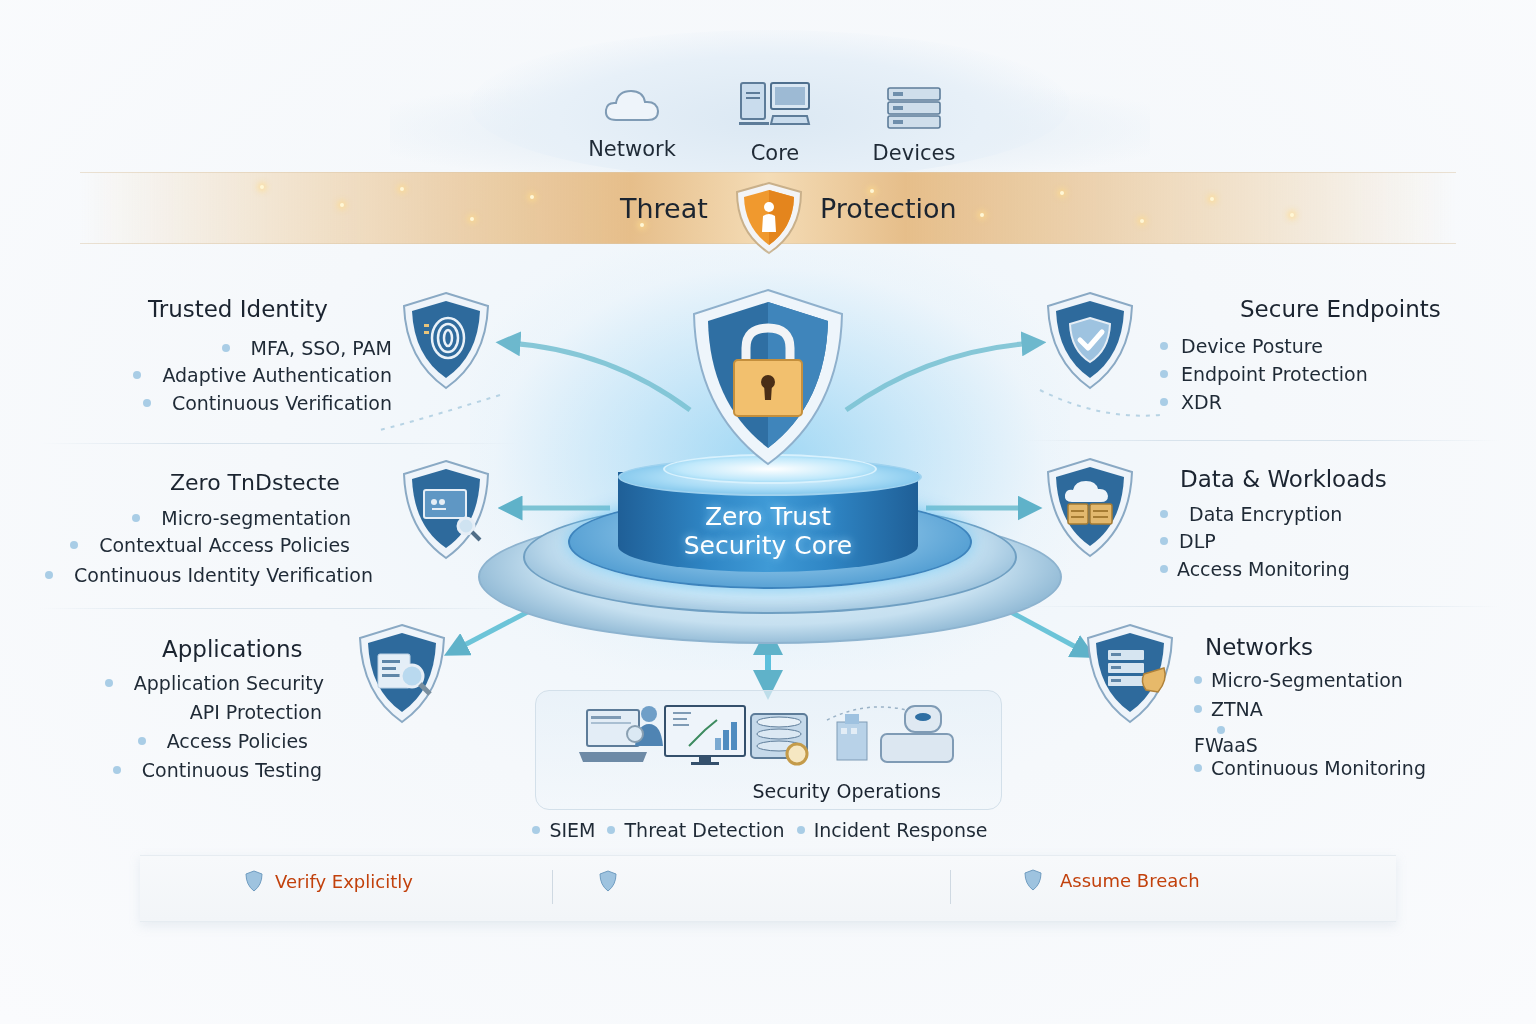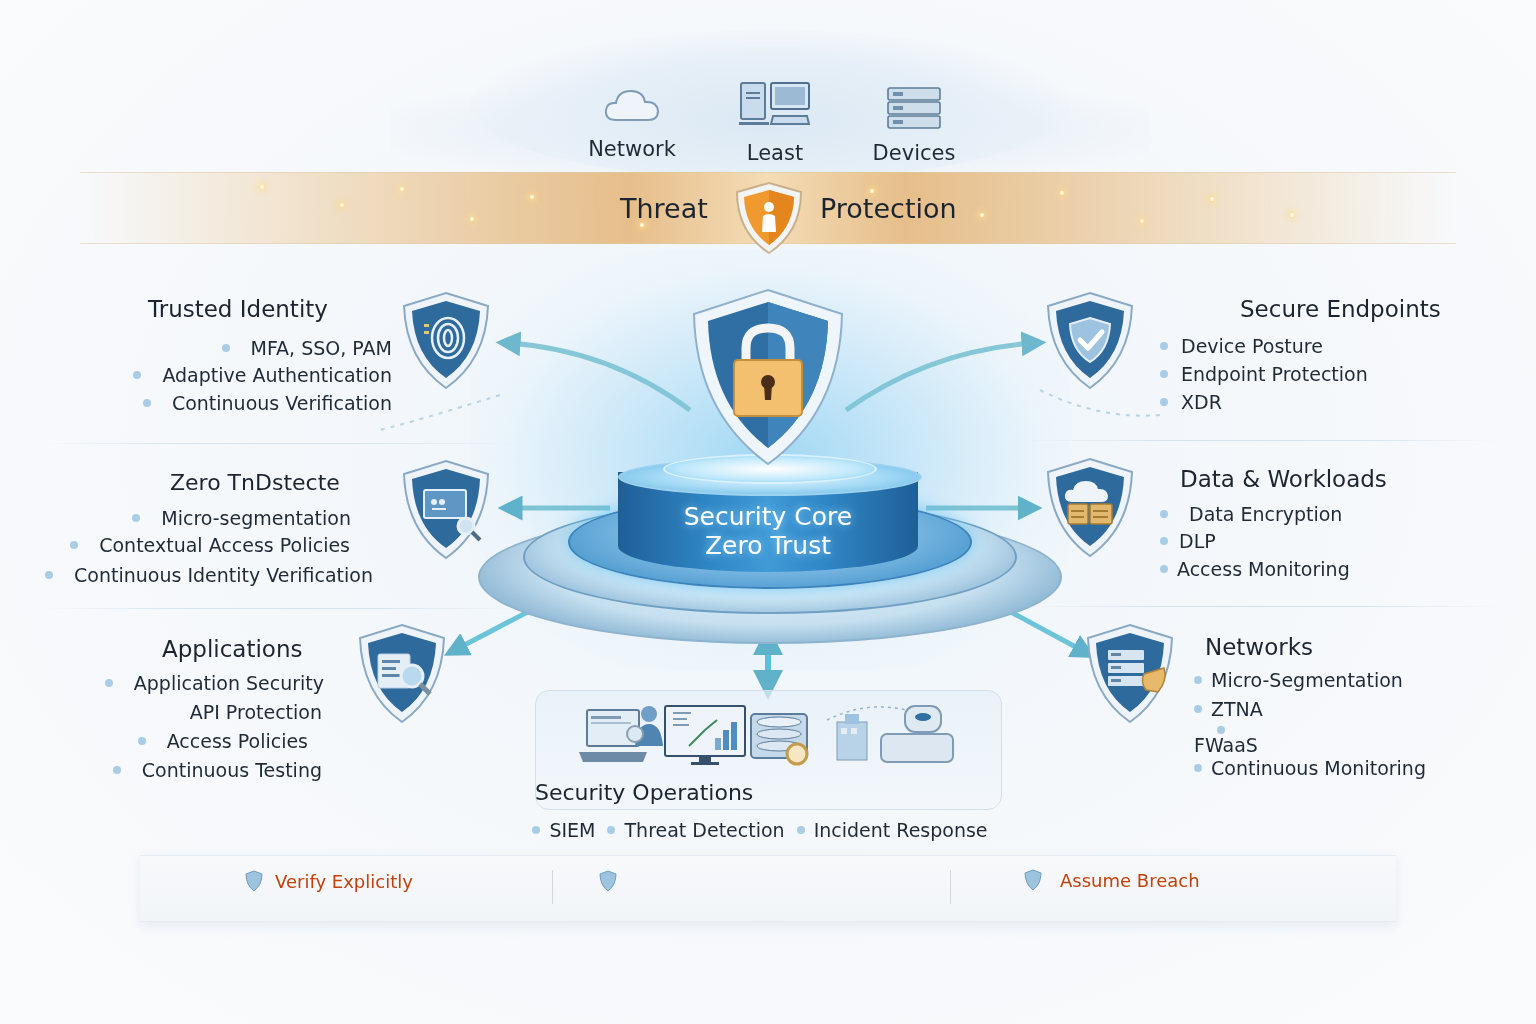--- a/index.html
+++ b/index.html
@@ -81,21 +81,21 @@
 <div class="abs top-item" style="left:724px; top:80px; width:102px;">
   <svg width="76" height="50" viewBox="0 0 76 50">
     <rect x="4" y="3" width="24" height="36" rx="2" fill="#c9dced" stroke="#5d7c99" stroke-width="2"></rect>
     <rect x="9" y="12" width="14" height="2" fill="#5d7c99"></rect>
       <rect x="9" y="17" width="14" height="2" fill="#5d7c99"></rect>
     <rect x="34" y="3" width="38" height="26" rx="2" fill="#d9e7f3" stroke="#4e6f8e" stroke-width="2"></rect>
     <rect x="38" y="7" width="30" height="18" fill="#9dbad4"></rect>
     <path d="M36 36 L70 36 L72 44 L34 44 Z" fill="#c9dced" stroke="#5d7c99" stroke-width="2"></path>
     <rect x="2" y="42" width="30" height="3" fill="#5d7c99"></rect>
   </svg>
-  <span class="lbl">Least</span>
+  <span class="lbl">Core</span>
 </div>
 
 <div class="abs top-item" style="left:862px; top:86px; width:104px;">
   <svg width="60" height="44" viewBox="0 0 60 44">
     <rect x="4" y="2" width="52" height="12" rx="2" fill="#cfdeeb" stroke="#5d7c99" stroke-width="1.6"></rect>
     <rect x="4" y="16" width="52" height="12" rx="2" fill="#cfdeeb" stroke="#5d7c99" stroke-width="1.6"></rect>
     <rect x="4" y="30" width="52" height="12" rx="2" fill="#cfdeeb" stroke="#5d7c99" stroke-width="1.6"></rect>
     <rect x="9" y="6" width="10" height="4" fill="#6f8fac"></rect>
       <rect x="9" y="20" width="10" height="4" fill="#6f8fac"></rect>
       <rect x="9" y="34" width="10" height="4" fill="#6f8fac"></rect>
@@ -149,22 +149,22 @@
 
 <div class="abs" style="left:478px; top:440px; width:580px; height:200px;">
   <div class="platform-ring" style="left:0; top:70px; width:580px; height:130px; background:radial-gradient(ellipse at 50% 40%, #e6f3fb 0%, #c6e0f0 55%, #8fb8d4 75%, rgba(200,225,240,0) 80%); border:2px solid #8db3cf;"></div>
   <div class="platform-ring" style="left:45px; top:60px; width:490px; height:110px; background:radial-gradient(ellipse at 50% 40%, #ffffff 0%, #d4eaf7 55%, #7faecf 85%); border:2px solid #6f9fc2;"></div>
   <div class="platform-ring" style="left:90px; top:55px; width:400px; height:90px; background:radial-gradient(ellipse at 50% 40%, #bfe6fb 0%, #4d9ad0 80%); border:2px solid #3d84bd; box-shadow:0 0 18px rgba(90,190,240,0.8);"></div>
 
   <div class="abs" style="left:140px; top:32px; width:300px; height:100px; background:linear-gradient(90deg,#1f5f97 0%, #2f86c5 30%, #3f9ad6 50%, #2f86c5 70%, #1f5f97 100%); border-radius:0 0 150px 150px / 0 0 26px 26px;"></div>
   <div class="platform-ring" style="left:140px; top:18px; width:300px; height:34px; background:radial-gradient(ellipse at 50% 50%, #e4f6ff 0%, #a9dcf6 50%, #5fb3e3 100%); border:2px solid #9fd2ef;"></div>
   <div class="platform-ring" style="left:185px; top:14px; width:210px; height:26px; background:radial-gradient(ellipse at 50% 50%, #ffffff 0%, #bfe8fb 60%, #6cc0ea 100%); border:2px solid #d8f1fd;"></div>
   <div class="abs" style="left:140px; top:62px; width:300px; text-align:center; color:#ffffff; font-size:25px; line-height:29px; text-shadow:0 0 8px rgba(160,220,255,0.9);">
+    <div>Zero Trust</div>
     <div>Security Core</div>
-    <div>Zero Trust</div>
   </div>
 </div>
 
 <svg class="abs" style="left:688px; top:286px;" width="160" height="182" viewBox="0 0 160 182">
   <path d="M80 4 L154 28 Q152 126 80 178 Q8 126 6 28 Z" fill="#eef5fb" stroke="#8fb0cc" stroke-width="2"></path>
   <path d="M80 16 L140 35 Q138 118 80 162 Q22 118 20 35 Z" fill="#2f6fa3"></path>
   <path d="M80 16 L140 35 Q138 118 80 162 Z" fill="#3f85bb"></path>
   <path d="M58 76 L58 62 Q58 42 80 42 Q102 42 102 62 L102 76" fill="none" stroke="#f2f4f6" stroke-width="9"></path>
   <rect x="46" y="74" width="68" height="56" rx="4" fill="#f2c06e" stroke="#c48f3d" stroke-width="2"></rect>
   <circle cx="80" cy="96" r="7" fill="#4a2e17"></circle>
@@ -361,21 +361,21 @@
   <path d="M252 20 Q300 -4 350 16" stroke="#9ab2c6" stroke-width="1.5" stroke-dasharray="3 4" fill="none"></path>
   <rect x="262" y="22" width="30" height="38" fill="#b8d2e8" stroke="#7f9bb5"></rect>
   <rect x="270" y="14" width="14" height="10" fill="#9fc2e0"></rect>
   <rect x="266" y="28" width="6" height="6" fill="#ffffff" opacity="0.6"></rect>
     <rect x="276" y="28" width="6" height="6" fill="#ffffff" opacity="0.6"></rect>
 
   <rect x="330" y="6" width="36" height="26" rx="10" fill="#dfe9f2" stroke="#7f9bb5" stroke-width="2"></rect>
   <ellipse cx="348" cy="17" rx="8" ry="4" fill="#2f6fa3"></ellipse>
   <rect x="306" y="34" width="72" height="28" rx="6" fill="#dce7f1" stroke="#7f9bb5" stroke-width="2"></rect>
 </svg>
-<div class="abs" style="left:535px; top:780px; width:406px; text-align:left; font-size:22px; color:#1b2430;">Security Operations</div>
+<div class="abs" style="left:535px; top:780px; width:406px; text-align:right; font-size:19px; color:#1b2430;">Security Operations</div>
 <div class="abs" style="left:520px; top:819px; width:480px; display:flex; justify-content:center; gap:12px; font-size:18px; color:#1f2a36;">
   <span class="bullet">
       <span class="dot"></span>
       <span>SIEM</span>
     </span>
   <span class="bullet">
       <span class="dot"></span>
       <span>Threat Detection</span>
     </span>
   <span class="bullet">

